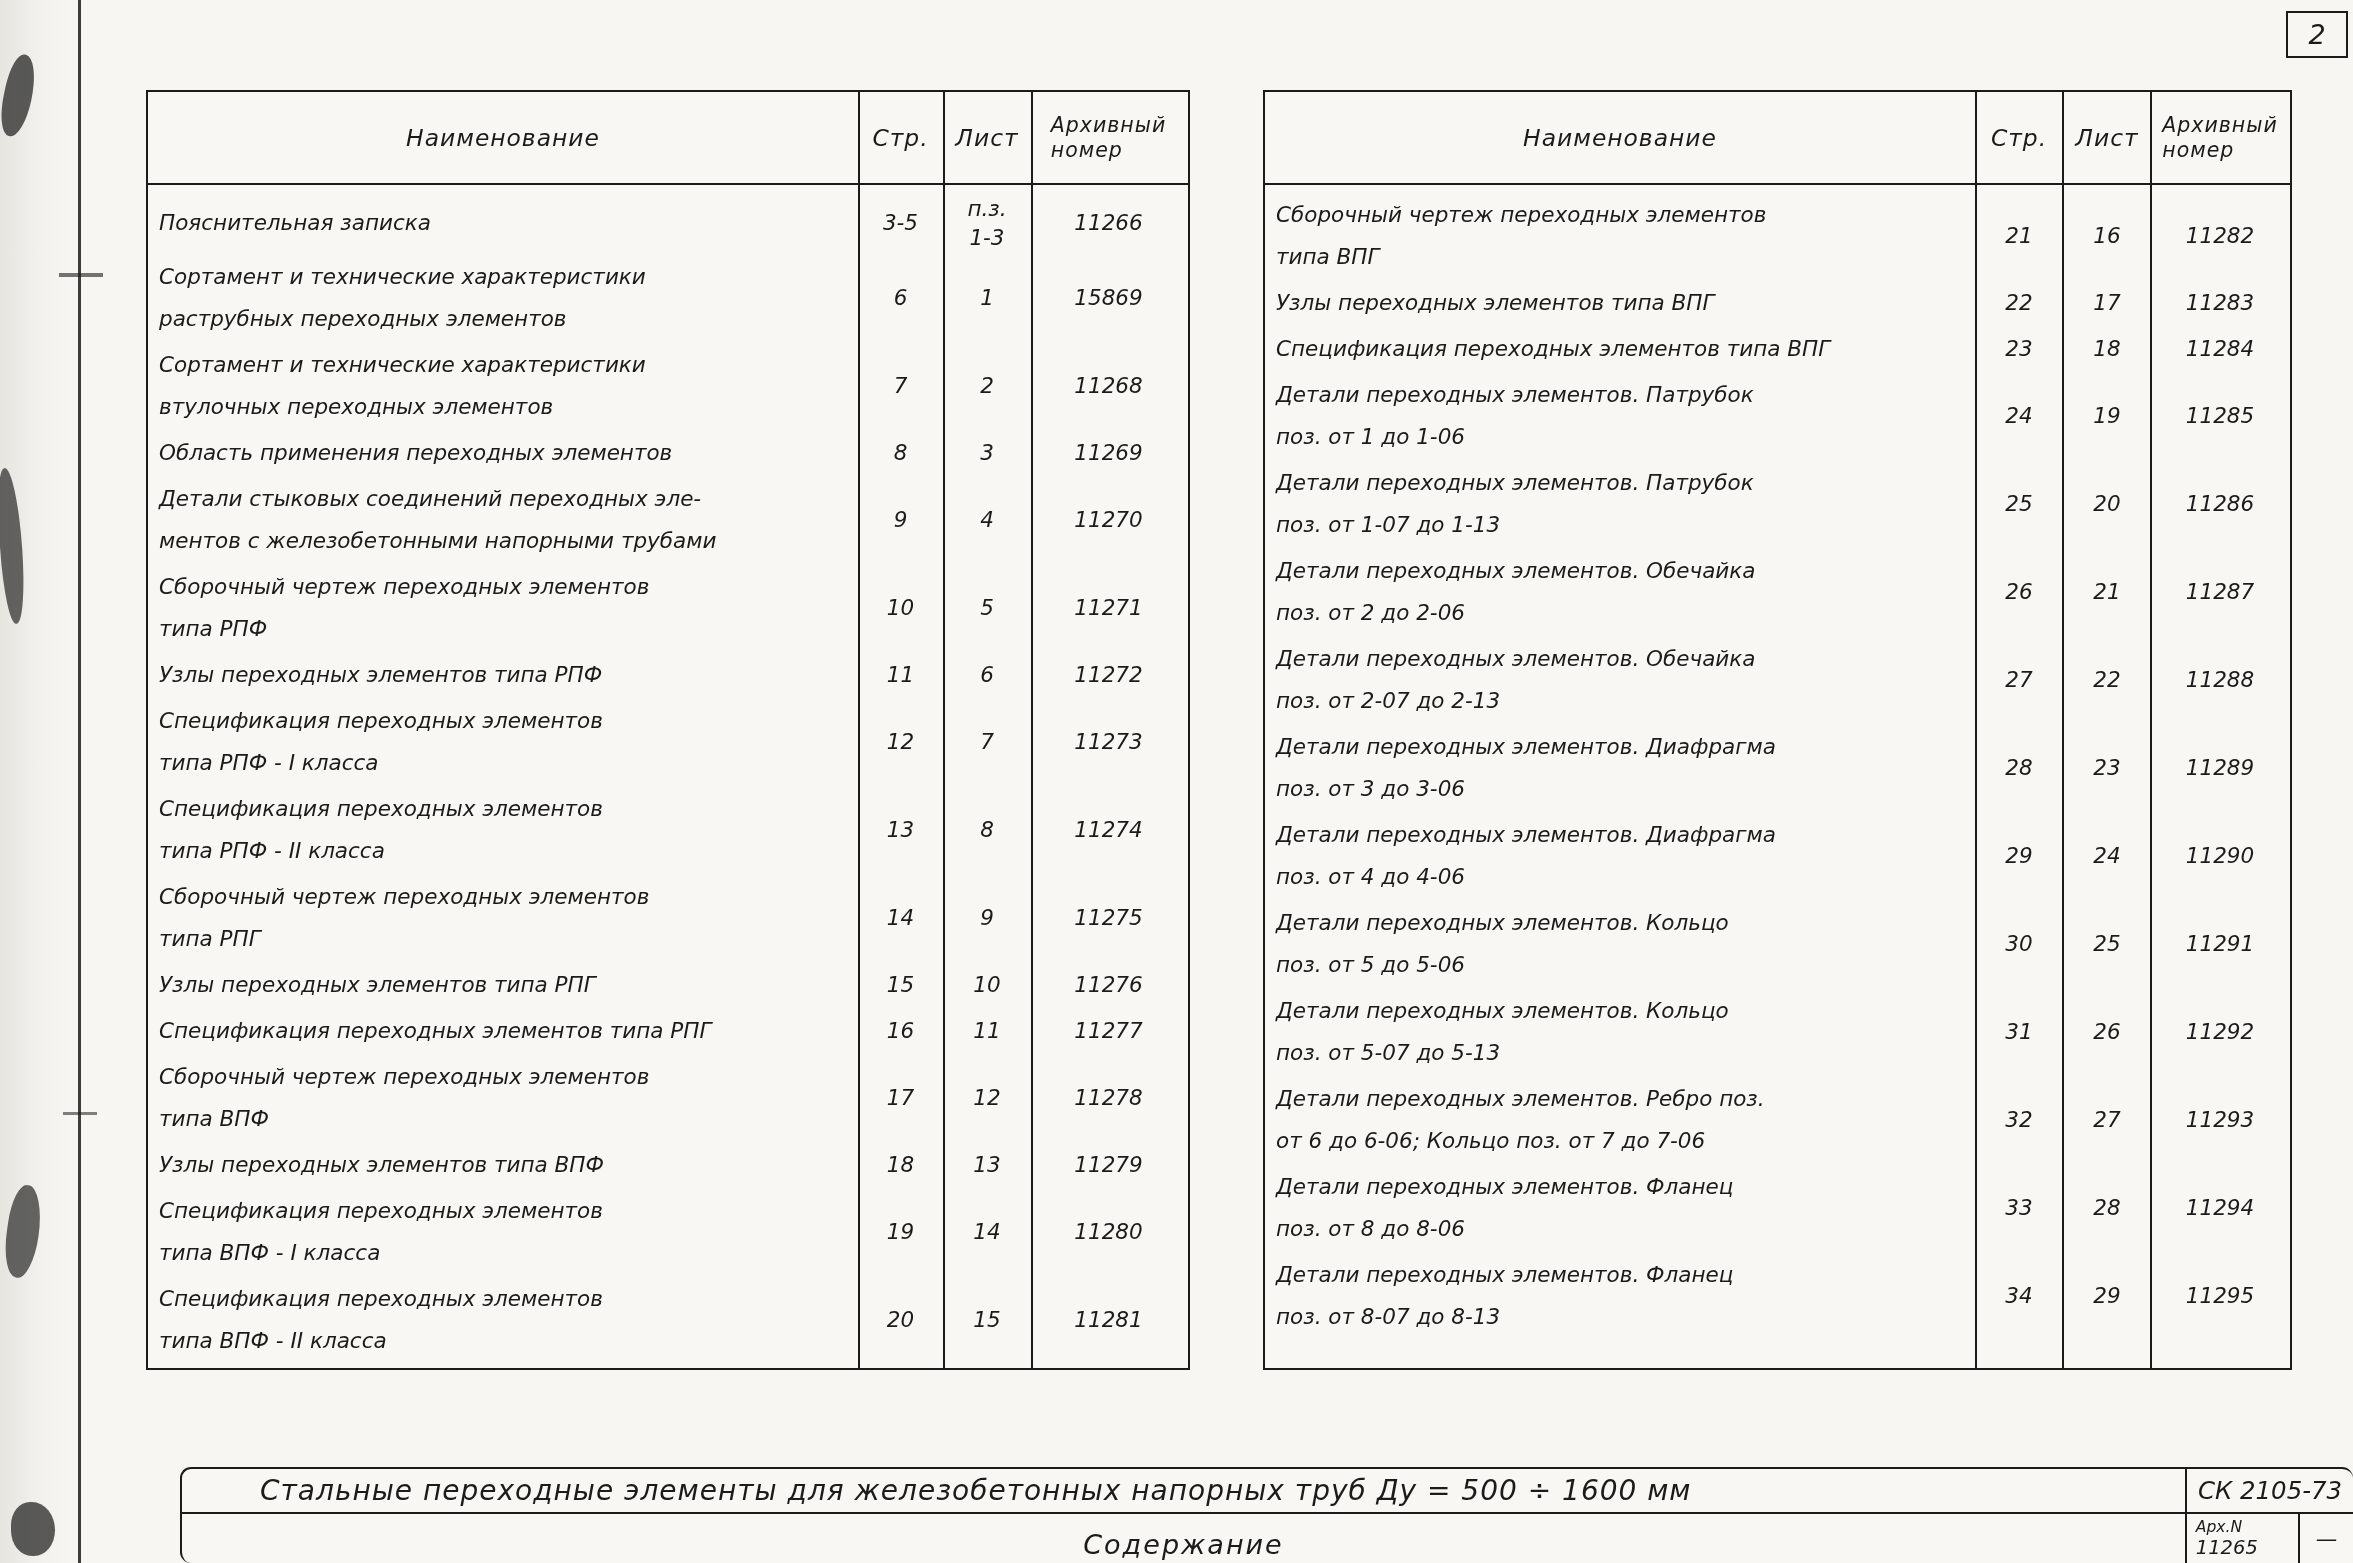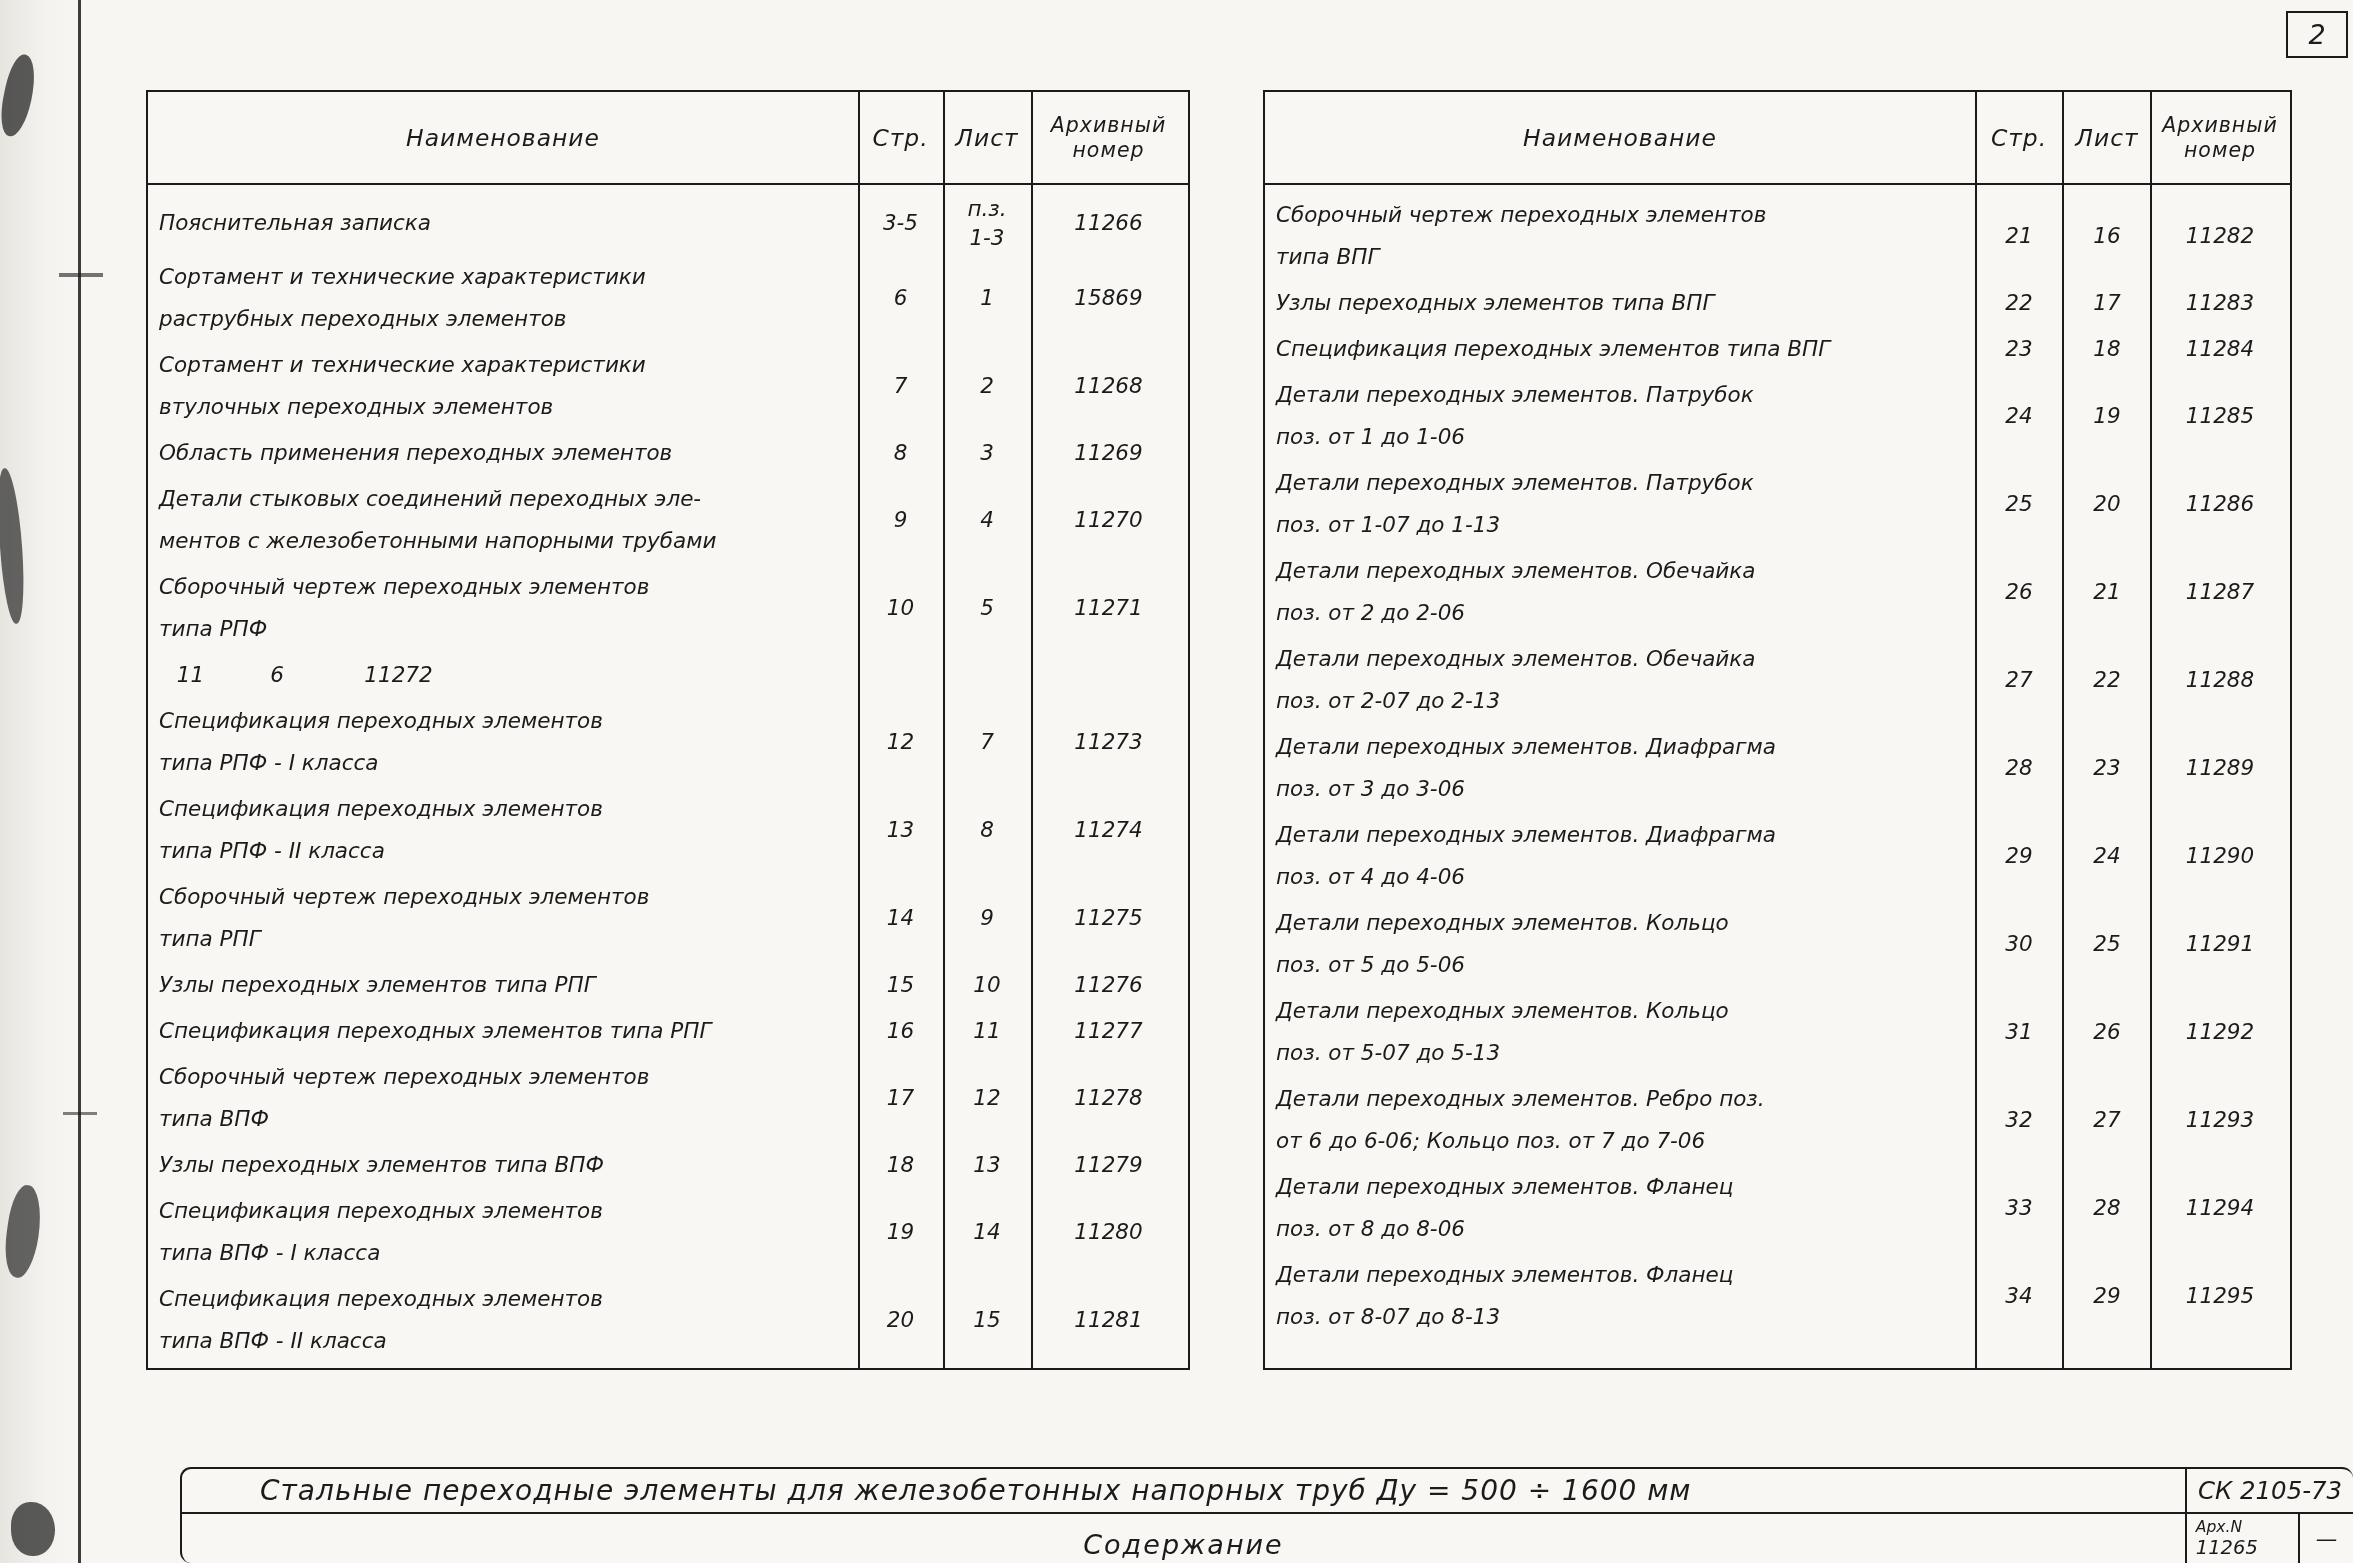--- a/index.html
+++ b/index.html
@@ -38,21 +38,21 @@
     position:absolute;top:90px;height:1280px;
     border:2.9px solid #1b1b1b;background:#f8f7f3;
     box-sizing:border-box;font-style:italic;
   }
   .toc-left{left:146px;width:1044px;}
   .toc-right{left:1263px;width:1029px;}
   .thead{
     display:flex;height:93px;border-bottom:2.4px solid #1b1b1b;
     align-items:center;box-sizing:border-box;font-size:23.4px;letter-spacing:1px;
   }
-  .hc{display:flex;align-items:center;justify-content:center;text-align:center;height:100%;box-sizing:border-box;}
+  .hc{display:flex;align-items:center;justify-content:center;height:100%;box-sizing:border-box;}
   .hc-arch{font-size:20.5px;line-height:25px;}
   .tbody{padding-top:6.8px;}
   .trow{display:flex;align-items:center;padding:2px 0;}
   .cell{box-sizing:border-box;font-size:21.5px;line-height:42px;}
   .cell-name{padding-left:11px;padding-right:9.8px;}
   .cell-page,.cell-sheet,.cell-arch{display:flex;align-items:center;justify-content:center;text-align:center;}
   .cell-sheet{line-height:29px;}
 
   
   .toc-left .hc-name,.toc-left .cell-name{width:710px;}
@@ -168,20 +168,21 @@
 
         <div class="trow">
           <div class="cell cell-name pre">Сборочный чертеж переходных элементов
 типа РПФ</div>
           <div class="cell cell-page">10</div>
           <div class="cell cell-sheet pre">5</div>
           <div class="cell cell-arch">11271</div>
         </div>
 
         <div class="trow">
+          <div class="cell cell-name pre">Узлы переходных элементов типа РПФ</div>
           <div class="cell cell-page">11</div>
           <div class="cell cell-sheet pre">6</div>
           <div class="cell cell-arch">11272</div>
         </div>
 
         <div class="trow">
           <div class="cell cell-name pre">Спецификация переходных элементов
 типа РПФ - I класса</div>
           <div class="cell cell-page">12</div>
           <div class="cell cell-sheet pre">7</div>

